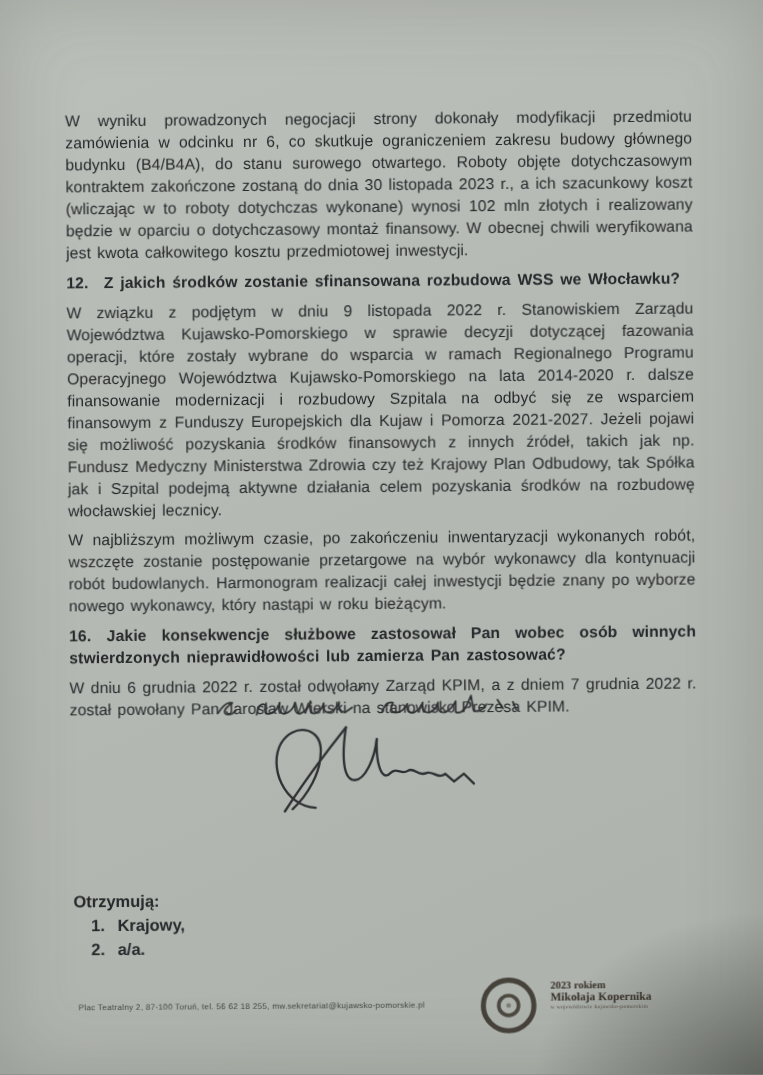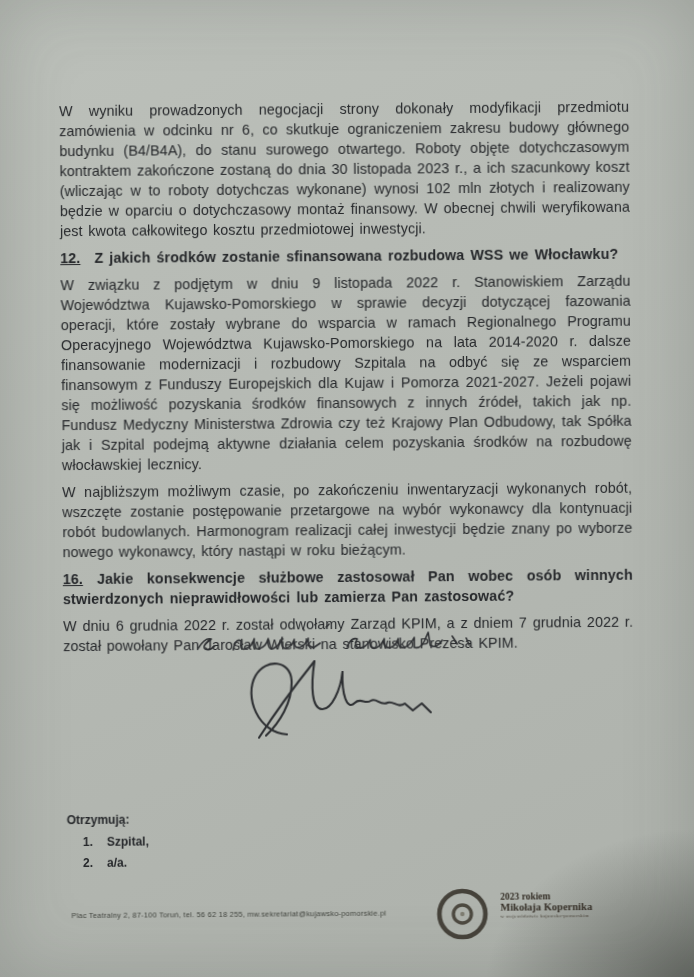--- a/index.html
+++ b/index.html
@@ -25,28 +25,28 @@
     text-align:justify;
     filter:blur(0.22px);
   }
   .para{
     font-size:14.3px;line-height:20px;
     margin:0 0 7px 0;
     letter-spacing:0.1px;
     word-spacing:1.5px;
   }
   .qheading{font-weight:700;word-spacing:2px;}
-  .qnum{display:inline-block;margin-right:14px;text-decoration:underline;}
+  .qnum{display:inline-block;margin-right:14px;}
   .handwriting{position:absolute;left:150px;top:612px;filter:blur(0.25px);}
   .handwriting path{fill:none;stroke:#2e3033;stroke-linecap:round;stroke-linejoin:round;}
   .hw-note path{stroke-width:1.6px;}
   .hw-sig path{stroke-width:2.1px;}
   .distribution{
     position:absolute;left:64px;top:808px;
-    font-size:12px;line-height:21.5px;font-weight:700;
+    font-size:15px;line-height:21.5px;font-weight:700;
     filter:blur(0.2px);
   }
   .dist-row{padding-left:16px;}
   .dist-num{display:inline-block;width:24px;}
   .footerline{
     position:absolute;left:68px;top:909px;
     font-size:7.4px;letter-spacing:0.25px;
     color:#41443e;filter:blur(0.3px);
     white-space:nowrap;
   }
@@ -93,21 +93,21 @@
       <g class="hw-sig">
         <path d="M135,122 C106,120 92,84 104,63 C115,45 139,48 140,68 C141,90 127,111 114,123"></path>
         <path d="M107,125 C124,99 146,70 163,49"></path>
         <path d="M163,49 C159,75 160,96 170,97 C180,98 189,77 191,60"></path>
         <path d="M191,60 C190,82 195,99 203,91 C209,85 213,93 219,89 C225,85 228,95 236,91 C242,89 246,97 253,92 L261,99 L270,92 L279,101"></path>
       </g>
     </svg>
 
     <div class="distribution">
       <div>Otrzymują:</div>
-      <div class="dist-row"><span class="dist-num">1.</span><span>Szpital,</span></div>
+      <div class="dist-row"><span class="dist-num">1.</span><span>Krajowy,</span></div>
       <div class="dist-row"><span class="dist-num">2.</span><span>a/a.</span></div>
     </div>
 
     <div class="footerline">Plac Teatralny 2, 87-100 Toruń, tel. 56 62 18 255, mw.sekretariat@kujawsko-pomorskie.pl</div>
 
     <svg class="seal" width="58" height="58" viewBox="0 0 58 58" role="img">
       <circle cx="29" cy="29" r="23" fill="none" stroke="#37322a" stroke-width="4.6" opacity="0.88"></circle>
       <circle cx="29" cy="29" r="9" fill="none" stroke="#3b362d" stroke-width="3.4" opacity="0.85"></circle>
       <circle cx="29" cy="29" r="2.2" fill="#56503f" opacity="0.55"></circle>
     </svg>

